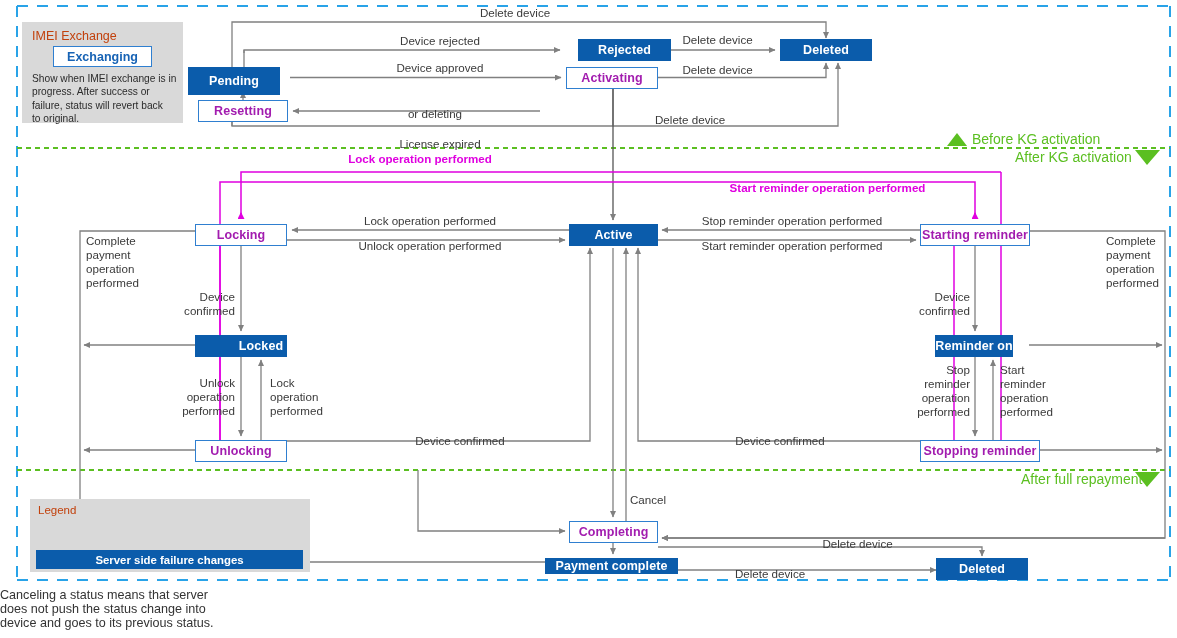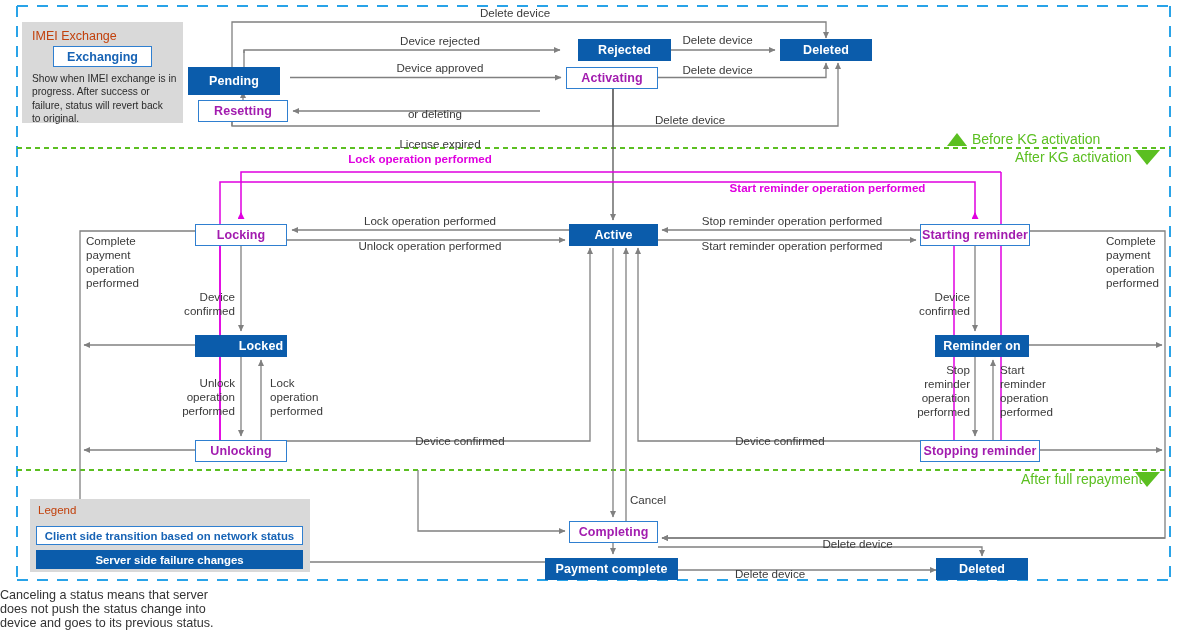--- a/index.html
+++ b/index.html
@@ -239,27 +239,27 @@
   <div class="node client" style="left:198px; top:100px; width:90px;  height:22px;">Resetting</div>
   <div class="node server" style="left:565px; top:39px;  width:93px;  height:22px;margin-left:13px;">Rejected</div>
   <div class="node client" style="left:566px; top:67px;  width:92px;  height:22px;">Activating</div>
   <div class="node server" style="left:780px; top:39px;  width:92px;  height:22px;">Deleted</div>
 
   <div class="node client" style="left:195px; top:224px; width:92px;  height:22px;">Locking</div>
   <div class="node server" style="left:569px; top:224px; width:89px;  height:22px;">Active</div>
   <div class="node client" style="left:920px; top:224px; width:110px; height:22px;">Starting reminder</div>
 
   <div class="node server" style="left:195px; top:335px; width:92px;  height:22px;padding-left:40px;">Locked</div>
-  <div class="node server" style="left:935px; top:335px; width:94px;  height:22px;">Reminder on</div>
+  <div class="node server" style="left:935px; top:335px; width:78px;  height:22px;">Reminder on</div>
 
   <div class="node client" style="left:195px; top:440px; width:92px;  height:22px;">Unlocking</div>
   <div class="node client" style="left:920px; top:440px; width:120px; height:22px;">Stopping reminder</div>
 
   <div class="node client" style="left:569px; top:521px; width:89px;  height:22px;">Completing</div>
-  <div class="node server" style="left:545px; top:558px; width:133px; height:22px;">Payment complete</div>
+  <div class="node server" style="left:545px; top:558px; width:133px; height:16px;">Payment complete</div>
   <div class="node server" style="left:936px; top:558px; width:92px;  height:22px;">Deleted</div>
 
   <div class="lbl c" style="left:430px; top:6px;  width:170px;">Delete device</div>
   <div class="lbl c" style="left:305px; top:34px; width:270px;">Device rejected</div>
   <div class="lbl c" style="left:305px; top:61px; width:270px;">Device approved</div>
   <div class="lbl c" style="left:661px; top:33px; width:113px;">Delete device</div>
   <div class="lbl c" style="left:661px; top:63px; width:113px;">Delete device</div>
   <div class="lbl c" style="left:335px; top:93px; width:210px;margin-top:44px;">License expired</div>
   <div class="lbl c" style="left:330px; top:107px; width:210px;">or deleting</div>
   <div class="lbl" style="left:655px; top:113px;">Delete device</div>
@@ -315,20 +315,19 @@
   <div class="panel" style="left:22px; top:22px; width:161px; height:101px;"></div>
   <div class="panel-title" style="left:32px; top:29px;">IMEI Exchange</div>
   <div class="chip client" style="left:53px; top:46px; width:99px; height:21px;">Exchanging</div>
   <div class="panel-note" style="left:32px; top:72px; width:146px; white-space:pre-line;">Show when IMEI exchange is in
 progress. After success or
 failure, status will revert back
 to original.</div>
 
   <div class="panel" style="left:30px; top:499px; width:280px; height:73px;"></div>
   <div class="panel-title" style="left:38px; top:504px; font-size:11.5px;">Legend</div>
-  <div class="chip client" style="left:36px; top:526px; width:267px; height:19px; font-size:11.4px;">Client side transition based on network status</div>
   <div class="chip server" style="left:36px; top:550px; width:267px; height:19px; font-size:11.4px;">Server side failure changes</div>
 
   <div class="footnote" style="left:0px; top:588px;">Canceling a status means that server
 does not push the status change into
 device and goes to its previous status.</div>
 
 </div>
 
 </body></html>

